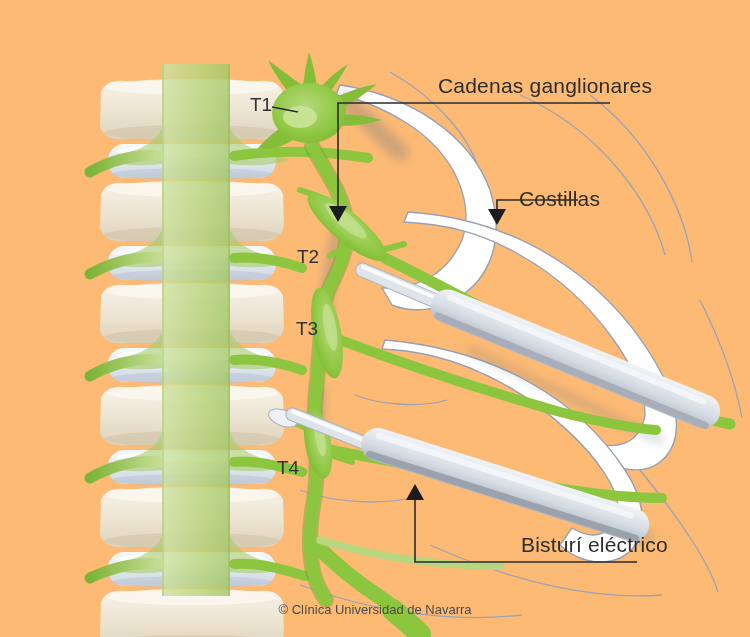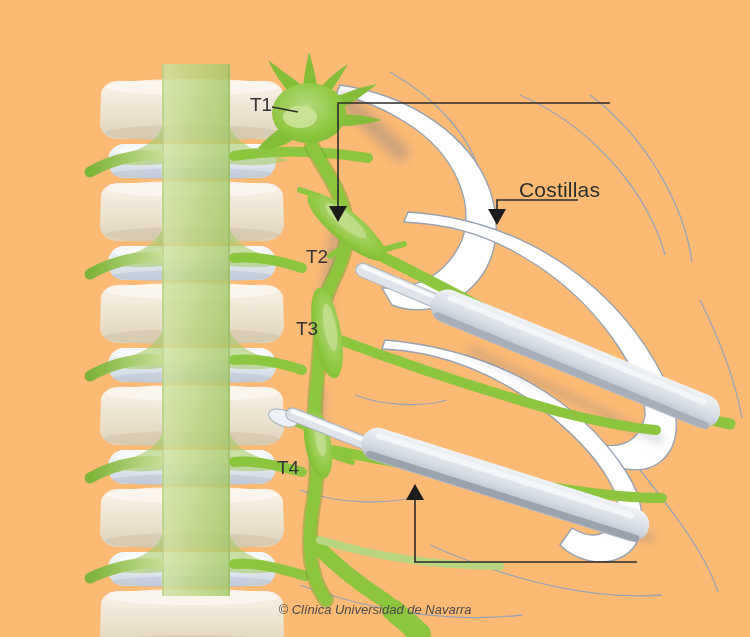--- a/index.html
+++ b/index.html
@@ -3,21 +3,21 @@
 <meta charset="utf-8">
 <style>
   html,body{margin:0;padding:0;background:#fff;}
   .stage{position:relative;width:750px;height:637px;background:#fdba74;overflow:hidden;
          font-family:"Liberation Sans",sans-serif;}
   .stage svg{position:absolute;left:0;top:0;}
   .lbl{position:absolute;color:#2d2d2d;white-space:nowrap;line-height:1.1;}
   .t-label{font-size:19px;color:#333;}
   .ann-label{font-size:21px;letter-spacing:.2px;}
   .credit{position:absolute;left:0;top:602px;width:100%;text-align:center;
-          font-size:13px;color:#4a4a4a;font-style:italic;}
+          font-size:13px;color:#4a4a4a;}
 </style>
 </head>
 <body>
 
 <div class="stage">
 <svg width="750" height="637" viewBox="0 0 750 637">
   <defs>
     <linearGradient id="vert" x1="0" y1="0" x2="0" y2="1">
       <stop offset="0" stop-color="#f8f3e9"></stop>
           <stop offset="0.55" stop-color="#ece3d0"></stop>
@@ -235,20 +235,22 @@
     <polyline points="637,562 415,562 415,499"></polyline>
   </g>
   <g fill="#1c1c1c" stroke="none">
     <polygon points="329,206 347,206 338,222"></polygon>
     <polygon points="488,209 506,209 497,225"></polygon>
     <polygon points="406,500 424,500 415,484"></polygon>
   </g>
 </svg>
 
 <div class="lbl t-label" style="left:250px;top:95px">T1</div>
-<div class="lbl t-label" style="left:306px;top:247px">T2</div>
+<div class="lbl t-label" style="left:297px;top:247px">T2</div>
 <div class="lbl t-label" style="left:296px;top:319px">T3</div>
 <div class="lbl t-label" style="left:277px;top:458px">T4</div>
 
-<div class="lbl ann-label" style="left:519px;top:178px">Costillas</div>
+<div class="lbl ann-label" style="left:438px;top:74px">Cadenas ganglionares</div>
+<div class="lbl ann-label" style="left:519px;top:187px">Costillas</div>
+<div class="lbl ann-label" style="left:521px;top:533px">Bisturí eléctrico</div>
 
 <div class="credit">© Clínica Universidad de Navarra</div>
 </div>
 
 </body></html>

